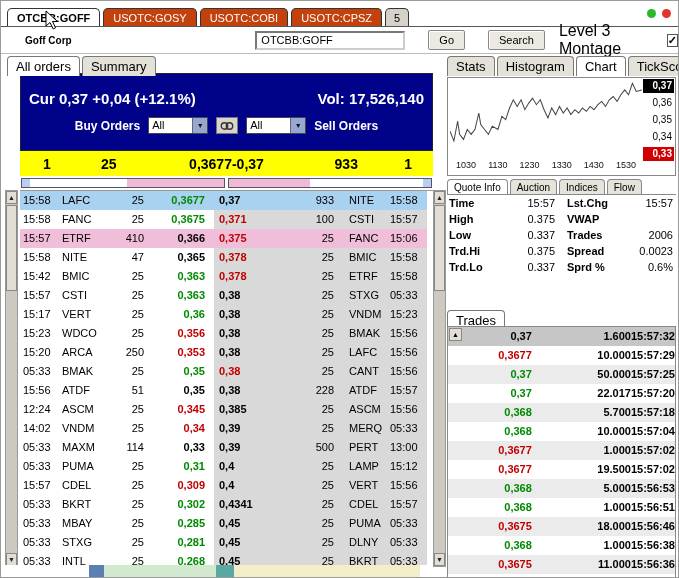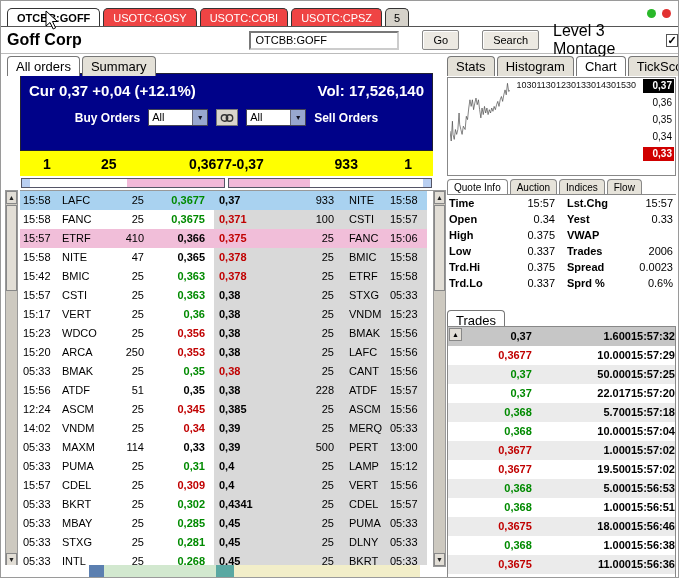--- a/index.html
+++ b/index.html
@@ -5,46 +5,46 @@
 *{margin:0;padding:0;box-sizing:border-box}
 html,body{width:679px;height:578px}
 body{font-family:"Liberation Sans",sans-serif;background:#eee;position:relative;overflow:hidden}
 .win{position:absolute;inset:0;background:#fff;border:1px solid #9a9a9a;overflow:hidden}
 
 
 .titlebar{position:absolute;top:0;left:0;right:0;height:25px;background:#fff}
 .tabs{position:absolute;left:6px;bottom:0;display:flex;align-items:flex-end;gap:3px}
 .ttab{font-size:11px;padding:3px 9px 2px;border:1px solid #333;border-bottom:none;border-radius:5px 5px 0 0;white-space:nowrap;cursor:default}
 .ttab.active{background:#fff;color:#000;font-weight:bold;position:relative;z-index:2}
-.ttab.dark{background:#ef4444;color:#fff}
+.ttab.dark{background:#c2410c;color:#fff}
 .ttab.plain{background:#d6d2ca;color:#000;padding:3px 8px 2px}
 .dot{position:absolute;top:8px;width:9px;height:9px;border-radius:50%}
 .dot.green{right:22px;background:#29b829}
 .dot.red{right:7px;background:#e23131}
 .cursor{position:absolute;left:44px;top:9px;z-index:50}
 
 
 .hdr{position:absolute;top:25px;left:0;right:0;height:28px;border-top:1px solid #555;border-bottom:1px solid #bbb;display:flex;align-items:center;background:#fff}
-.company{font-size:16px;font-weight:bold;margin-left:6px;width:268px}
+.company{font-size:10px;font-weight:bold;margin-left:24px;width:268px}
 .syminput{width:150px;height:19px;border:2px inset #ccc;font:11px "Liberation Sans",sans-serif;padding:0 4px}
 .btn{height:20px;margin-left:23px;padding:0 10px;font:11px "Liberation Sans",sans-serif;background:#ece9e2;border:1px solid #888;border-radius:2px;box-shadow:inset 1px 1px 0 #fff;cursor:default}
 .montage-label{font-size:16px;margin-left:14px}
 .checkbox{display:inline-block;width:13px;height:13px;border:1px solid #555;background:#fff;margin-left:6px;font-size:11px;line-height:11px;text-align:center;font-weight:bold}
 
 
 .ptabs{position:absolute;top:55px;display:flex;gap:2px;align-items:flex-end;z-index:3}
 .ltabs{left:6px}
 .rtabs{left:446px}
 .tab2{font-size:13px;padding:2px 8px;border:1px solid #777;border-bottom:none;border-radius:4px 4px 0 0;background:#e4e1d8;color:#000;cursor:default}
 .tab2.on{background:#fff}
 
 
 .lp{position:absolute;left:4px;top:72px;width:428px;height:494px;overflow:hidden}
 .lp-content{position:absolute;left:15px;top:0;right:0;bottom:0}
-.blue{height:78px;background:#000289;padding:8px 8px 6px;color:#fff;border:1px solid #223}
+.blue{height:78px;background:#000289;padding:16px 8px 6px;color:#fff;border:1px solid #223}
 .blue-row1{display:flex;justify-content:space-between;font-size:15px;font-weight:bold}
 .blue-row2{margin-top:10px;display:flex;justify-content:center;align-items:center;gap:8px;font-size:12px;font-weight:bold}
 .combo{display:inline-flex;width:60px;height:17px;background:#fff;border:1px solid #445;color:#000;font-weight:normal;cursor:default}
 .cval{flex:1;font-size:11px;padding:1px 3px}
 .carrow{width:15px;background:#98a7cf;color:#112;font-size:7px;text-align:center;line-height:16px;border-left:1px solid #667}
 .linkbtn{width:22px;height:17px;background:#d9d5cc;border:1px solid #777;display:inline-flex;align-items:center;justify-content:center;cursor:default}
 .l1{height:25px;background:#ffff00;display:flex;align-items:center;font-size:14px;font-weight:bold;color:#000}
 .l1 span{text-align:center}
 .w1{width:13%}.w2{width:17%}.w3{width:40%}.w4{width:18%}.w5{width:12%}
 .gauges{height:14px;display:flex;gap:3px;padding:2px 1px}
@@ -72,21 +72,21 @@
 .sb{position:absolute;width:13px;background:#cdc9c0;border:1px solid #999;display:flex;flex-direction:column}
 .sbtn{height:13px;background:#e2ded6;border:1px solid #888;font-size:7px;line-height:11px;text-align:center;color:#222;cursor:default}
 .sthumb{height:86px;background:#e2ded6;border:1px solid #888;margin-top:1px}
 .strack{flex:1}
 .lp-sb{left:0;top:117px;bottom:0}
 .midsb{left:432px;top:189px;height:377px}
 
 
 .rp{position:absolute;left:446px;top:72px;width:229px;height:506px}
 .chartbox{position:absolute;top:4px;left:0;right:0;height:99px;border:1px solid #888;background:#fff;display:flex}
-.plotwrap{flex:1;display:flex;padding:2px 0 0 2px;min-width:0}
+.plotwrap{flex:1;display:flex;flex-direction:column;padding:2px 0 0 2px;min-width:0}
 svg.plot{width:100%;height:80px;display:block}
 .xlabels{height:13px;display:flex;justify-content:space-between;padding:0 6px;font-size:9px;color:#111}
 .ylabels{width:33px;display:flex;flex-direction:column;justify-content:space-between;padding:1px 1px 14px 1px;font-size:10px;text-align:right}
 .ylab{height:14px;line-height:14px;padding-right:2px}
 .ytop{background:#000;color:#fff;font-weight:bold}
 .ybot{background:#d00000;color:#fff;font-weight:bold}
 .qtabs{position:absolute;top:106px;left:0;display:flex;gap:2px}
 .tab3{font-size:10px;padding:2px 6px;border:1px solid #888;border-bottom:none;border-radius:4px 4px 0 0;background:#e6e3da;cursor:default}
 .tab3.on{background:#fff}
 .qgrid{position:absolute;top:121px;left:0;right:0;border-top:1px solid #888;font-size:11px;background:#fff}
@@ -445,26 +445,20 @@
         <span class="tab3  ">Flow</span>
       </div>
     <div class="qgrid">
         <div class="qrow">
           <span class="qk">Time</span>
           <span class="qv ">15:57</span>
           <span class="qk qk2">Lst.Chg</span>
           <span class="qv qv2">15:57</span>
         </div>
         <div class="qrow">
-          <span class="qk">Open</span>
-          <span class="qv ">0.34</span>
-          <span class="qk qk2">Yest</span>
-          <span class="qv qv2">0.33</span>
-        </div>
-        <div class="qrow">
           <span class="qk">High</span>
           <span class="qv ">0.375</span>
           <span class="qk qk2">VWAP</span>
           <span class="qv qv2"></span>
         </div>
         <div class="qrow">
           <span class="qk">Low</span>
           <span class="qv ">0.337</span>
           <span class="qk qk2">Trades</span>
           <span class="qv qv2">2006</span>

